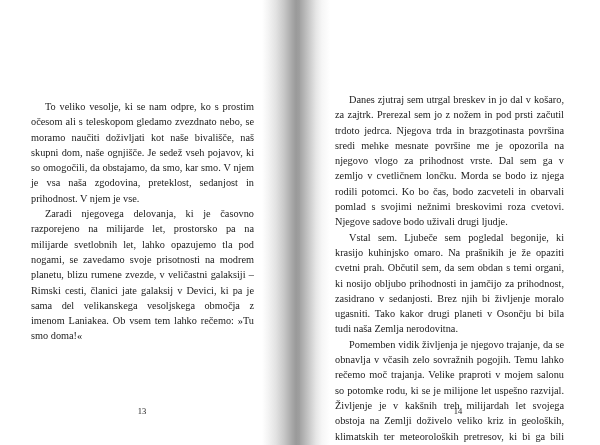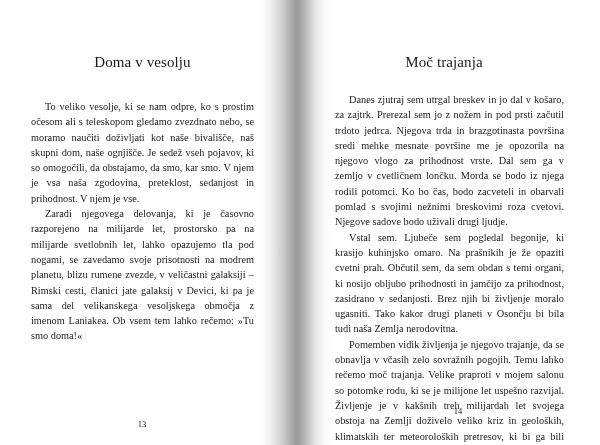--- a/index.html
+++ b/index.html
@@ -63,39 +63,37 @@
   .para {
     margin: 0;
     text-indent: 14px;
   }
   .page-number {
     position: absolute;
     top: 406px;
     font-size: 8.5px;
     text-align: center;
   }
-  .page-left .page-number { left: 130px; width: 24px; margin-top: 13px; }
+  .page-left .page-number { left: 130px; width: 24px; }
   .page-right .page-number { left: 134px; width: 24px; margin-left: 12px; }
 </style>
 </head>
 <body>
 
 <div class="spread">
 
   <div class="page page-left">
-    <div class="title">Doma v vesolju</div>
     <div class="body-text">
       <p class="para">To veliko vesolje, ki se nam odpre, ko s prostim očesom ali s teleskopom gledamo zvezdnato nebo, se moramo naučiti doživljati kot naše bivališče, naš skupni dom, naše ognjišče. Je sedež vseh pojavov, ki so omogočili, da obstajamo, da smo, kar smo. V njem je vsa naša zgodovina, preteklost, sedanjost in prihodnost. V njem je vse.</p>
       <p class="para">Zaradi njegovega delovanja, ki je časovno razporejeno na milijarde let, prostorsko pa na milijarde svetlobnih let, lahko opazujemo tla pod nogami, se zavedamo svoje prisotnosti na modrem planetu, blizu rumene zvezde, v veličastni galaksiji – Rimski cesti, članici jate galaksij v Devici, ki pa je sama del velikanskega vesoljskega območja z imenom Laniakea. Ob vsem tem lahko rečemo: »Tu smo doma!«</p>
     </div>
     <div class="page-number">13</div>
   </div>
 
   <div class="page page-right">
-    <div class="title">Moč trajanja</div>
     <div class="body-text">
       <p class="para">Danes zjutraj sem utrgal breskev in jo dal v košaro, za zajtrk. Prerezal sem jo z nožem in pod prsti začutil trdoto jedrca. Njegova trda in brazgotinasta površina sredi mehke mesnate površine me je opozorila na njegovo vlogo za prihodnost vrste. Dal sem ga v zemljo v cvetličnem lončku. Morda se bodo iz njega rodili potomci. Ko bo čas, bodo zacveteli in obarvali pomlad s svojimi nežnimi breskovimi roza cvetovi. Njegove sadove bodo uživali drugi ljudje.</p>
       <p class="para">Vstal sem. Ljubeče sem pogledal begonije, ki krasijo kuhinjsko omaro. Na prašnikih je že opaziti cvetni prah. Občutil sem, da sem obdan s temi organi, ki nosijo obljubo prihodnosti in jamčijo za prihodnost, zasidrano v sedanjosti. Brez njih bi življenje moralo ugasniti. Tako kakor drugi planeti v Osončju bi bila tudi naša Zemlja nerodovitna.</p>
       <p class="para">Pomemben vidik življenja je njegovo trajanje, da se obnavlja v včasih zelo sovražnih pogojih. Temu lahko rečemo moč trajanja. Velike praproti v mojem salonu so potomke rodu, ki se je milijone let uspešno razvijal. Življenje je v kakšnih treh milijardah let svojega obstoja na Zemlji doživelo veliko kriz in geoloških, klimatskih ter meteoroloških pretresov, ki bi ga bili lahko večkrat uničili. Preživelo je. Računajo, da je v zadnji milijardi let bilo najmanj pet obdobij, ki so uničila nekatere mogočne veje živih vrst. V zadnjem, permiju, pred dvesto petdesetimi milijoni let, jih je izginilo več kot petindevetdeset odstotkov. Kljub temu se življenje nadaljuje še lepše in cvetje vsako pomlad znova</p>
     </div>
     <div class="page-number">14</div>
   </div>
 
 </div>
 

